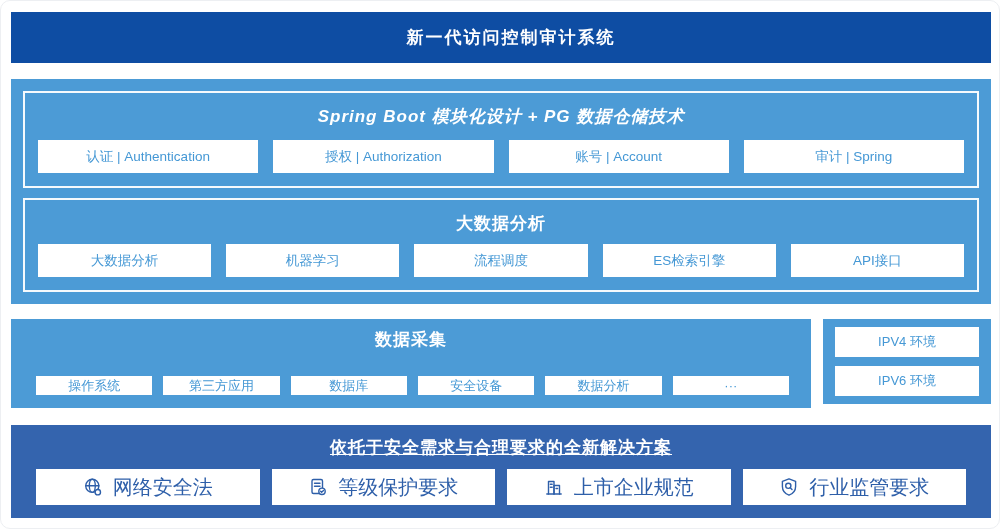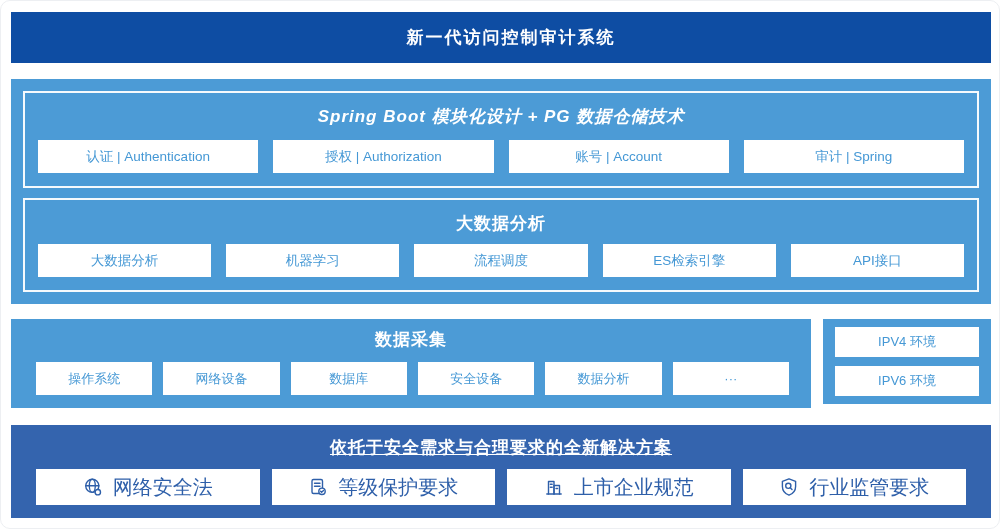--- a/index.html
+++ b/index.html
@@ -55,21 +55,21 @@
     display:flex;align-items:center;justify-content:center;
     color:var(--item-text);font-size:13.5px;
     white-space:nowrap;
   }
   
   .collect-panel{
     position:absolute;left:10px;top:318px;width:800px;height:89px;
     background:var(--section-bg);
   }
   .collect-panel .panel-title{margin-top:9px;}
-  .collect-panel .btn-row{left:25px;right:22px;bottom:13px;height:33px;gap:11px;}
+  .collect-panel .btn-row{left:25px;right:22px;bottom:13px;height:19px;gap:11px;}
   .collect-panel .item-btn{font-size:13px;}
   
   .env-panel{
     position:absolute;left:822px;top:318px;width:168px;height:85px;
     background:var(--section-bg);
     display:flex;flex-direction:column;gap:9px;padding:8px 12px;
   }
   .env-btn{
     flex:1;background:#fff;
     display:flex;align-items:center;justify-content:center;
@@ -125,21 +125,21 @@
         <div class="item-btn">API接口</div>
       </div>
     </div>
 
   </div>
 
   <div class="collect-panel">
     <div class="panel-title">数据采集</div>
     <div class="btn-row">
       <div class="item-btn">操作系统</div>
-      <div class="item-btn">网络设备</div>
+      <div class="item-btn">第三方应用</div>
       <div class="item-btn">数据库</div>
       <div class="item-btn">安全设备</div>
       <div class="item-btn">数据分析</div>
       <div class="item-btn">···</div>
     </div>
   </div>
 
   <div class="env-panel">
     <div class="env-btn">IPV4 环境</div>
     <div class="env-btn">IPV6 环境</div>

